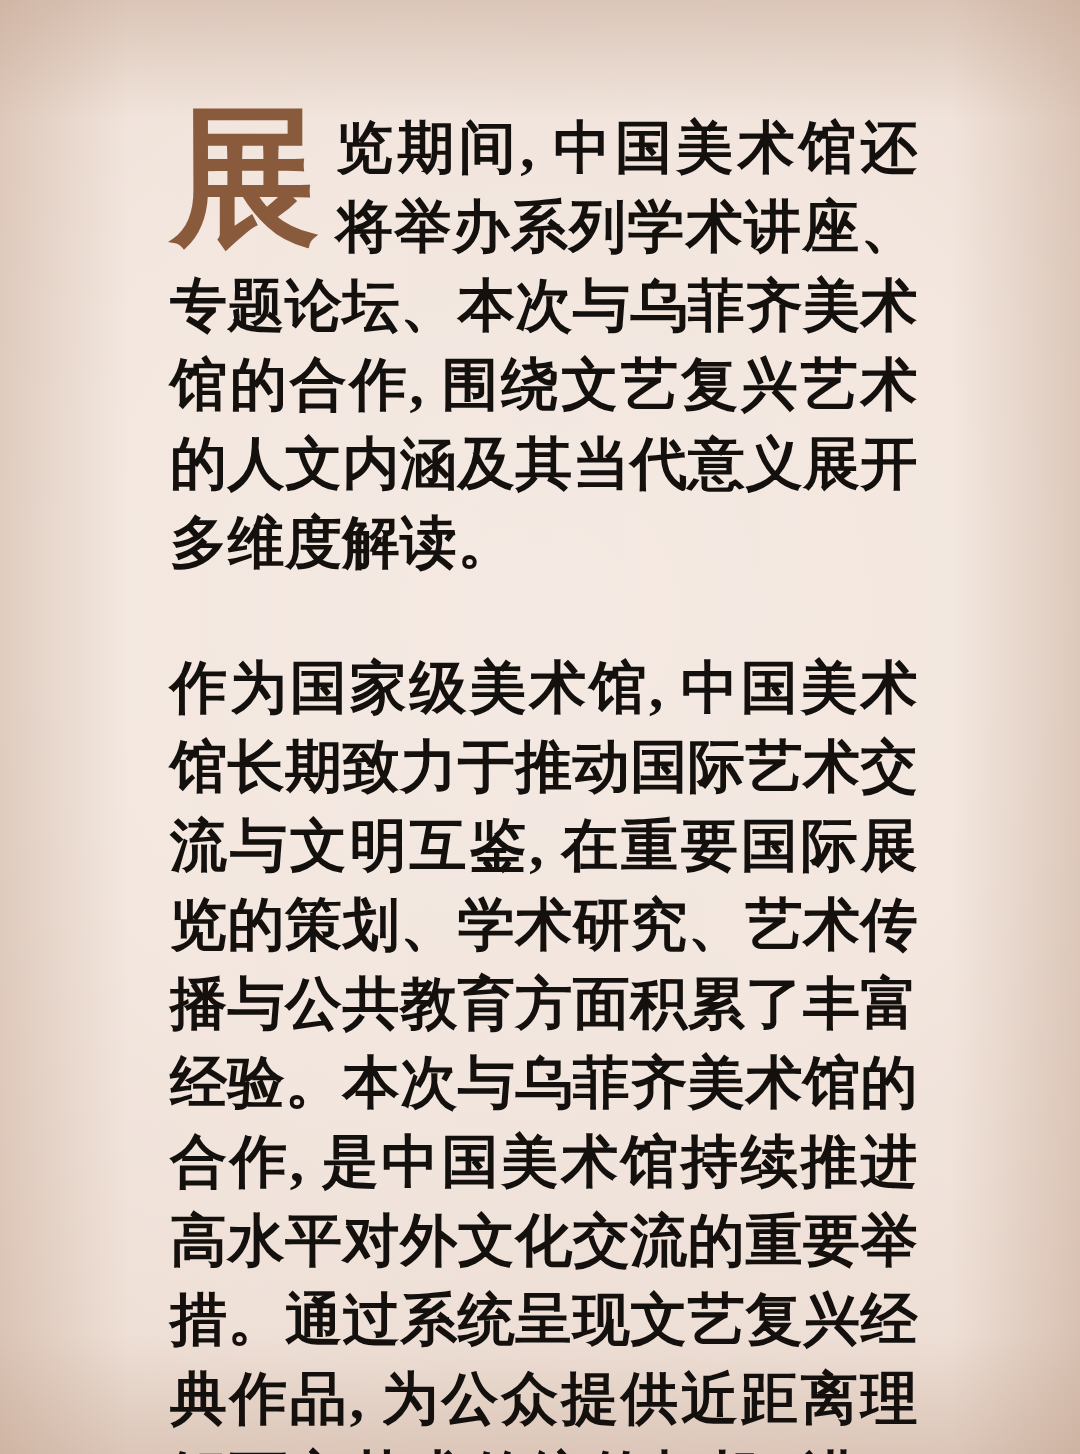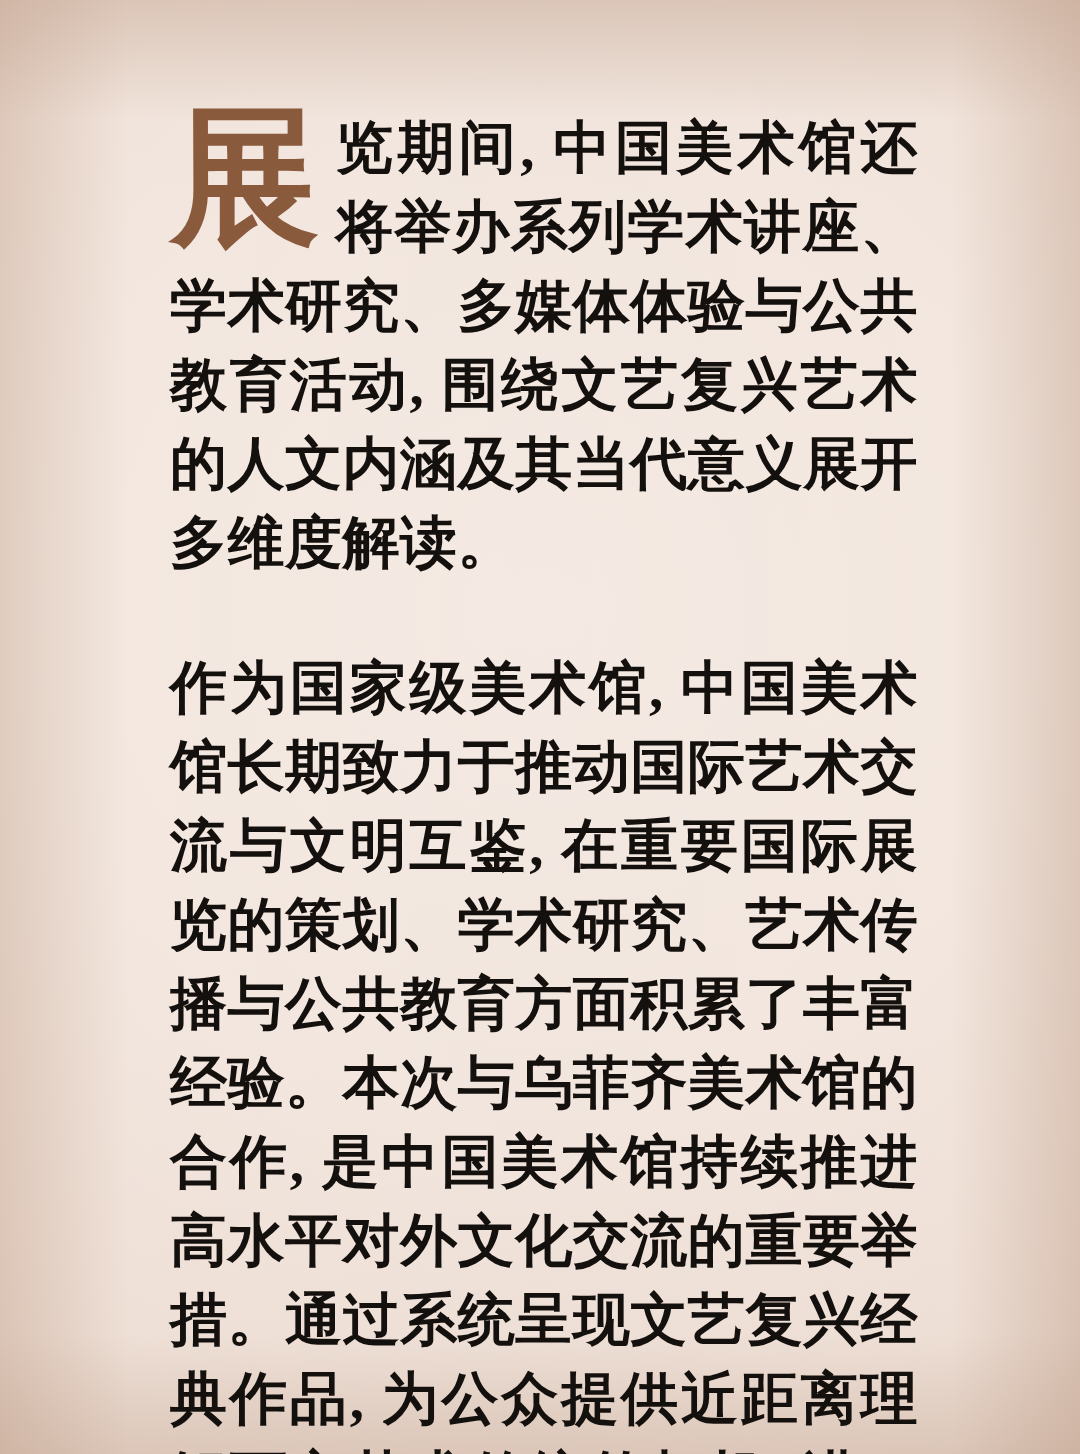--- a/index.html
+++ b/index.html
@@ -106,20 +106,20 @@
 
   <div class="sheen"></div>
   <div class="top-shade"></div>
   <div class="bottom-shade"></div>
 
   <div class="watermark"></div>
 
   <div class="content">
 
     <p class="para">
-      <span class="dropcap">展</span><span>览期间, 中国美术馆还将举办系列学术讲座、学术研究、多媒体体验与公共教育活动, 围绕文艺复兴艺术的人文内涵及其当代意义展开多维度解读。</span>
+      <span class="dropcap">展</span><span>览期间, 中国美术馆还将举办系列学术讲座、专题论坛、本次与乌菲齐美术馆的合作, 围绕文艺复兴艺术的人文内涵及其当代意义展开多维度解读。</span>
     </p>
 
     <p class="para">作为国家级美术馆, 中国美术馆长期致力于推动国际艺术交流与文明互鉴, 在重要国际展览的策划、学术研究、艺术传播与公共教育方面积累了丰富经验。本次与乌菲齐美术馆的合作, 是中国美术馆持续推进高水平对外文化交流的重要举措。通过系统呈现文艺复兴经典作品, 为公众提供近距离理解西方艺术传统的契机, 进一步拓展中国美术馆在公共文化服务与国际学术对话中的平台功能。</p>
 
   </div>
 
 </div>
 
 </body></html>

